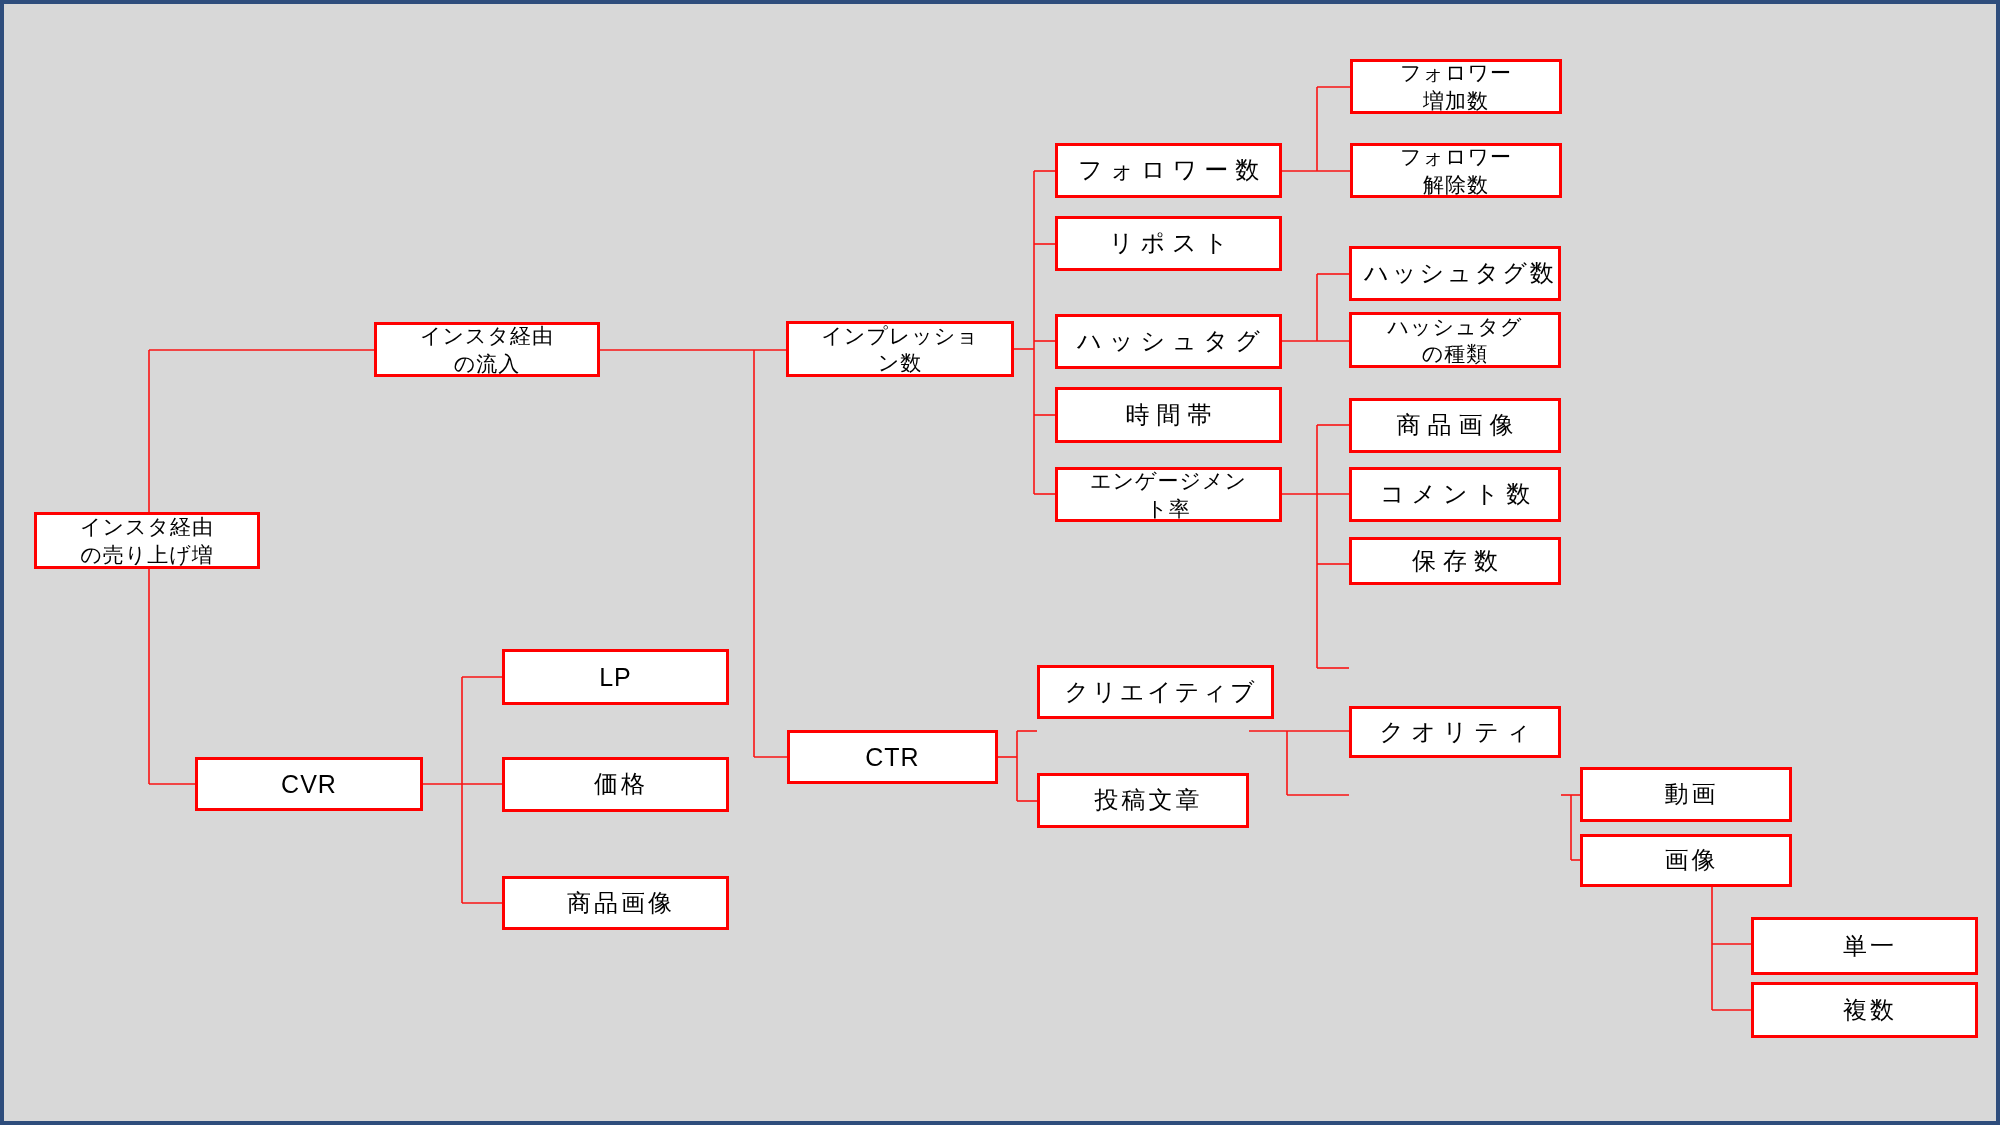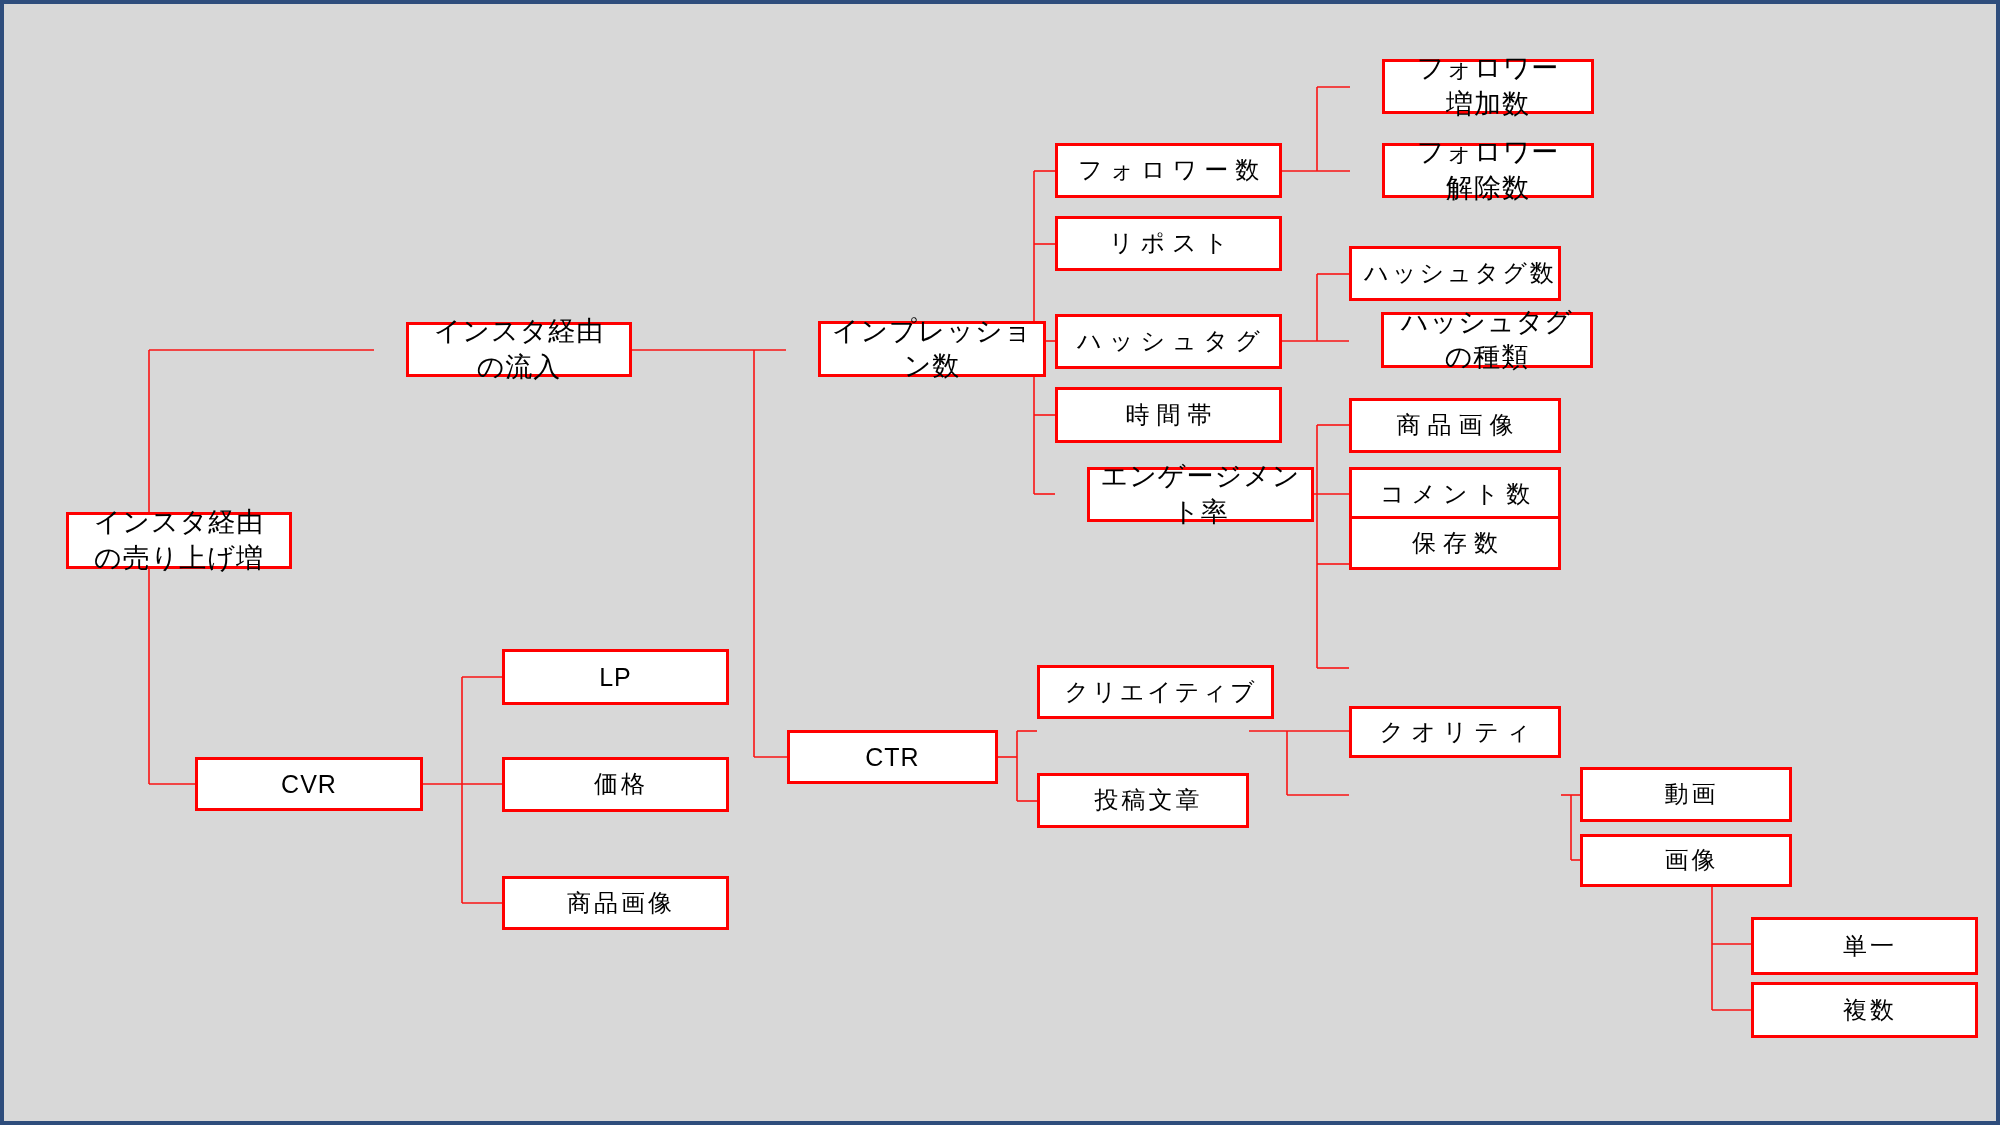--- a/index.html
+++ b/index.html
@@ -19,21 +19,21 @@
     box-sizing:border-box;
     background:#ffffff;
     border:3px solid #ff0000;
     color:#000000;
     display:flex;align-items:center;justify-content:center;
     text-align:center;
     white-space:pre-line;
     font-size:24px;
     line-height:1.2;
   }
-  .two{font-size:27px;letter-spacing:1px;line-height:1.3;margin-left:32px;}
+  .two{font-size:21px;letter-spacing:1px;line-height:1.3;}
   .wide{letter-spacing:7px;text-indent:7px;}
   .mid{letter-spacing:3px;text-indent:3px;padding-left:8px;}
   .lat{letter-spacing:1px;font-size:25px;}
 </style>
 </head>
 <body>
 
 <div id="canvas">
 
   <svg id="wires" viewBox="0 0 2000 1125" xmlns="http://www.w3.org/2000/svg">
@@ -120,21 +120,21 @@
 
   <div class="n mid" style="left:1345px;top:242px;width:212px;height:55px">ハッシュタグ数</div>
 
   <div class="n two" style="left:1345px;top:308px;width:212px;height:56px">ハッシュタグ
 の種類</div>
 
   <div class="n wide" style="left:1345px;top:394px;width:212px;height:55px">商品画像</div>
 
   <div class="n wide" style="left:1345px;top:463px;width:212px;height:55px">コメント数</div>
 
-  <div class="n wide" style="left:1345px;top:512px;width:212px;height:54px">保存数</div>
+  <div class="n wide" style="left:1345px;top:533px;width:212px;height:48px">保存数</div>
 
 
   <div class="n lat" style="left:783px;top:726px;width:211px;height:54px">CTR</div>
 
   <div class="n mid" style="left:1033px;top:661px;width:237px;height:54px">クリエイティブ</div>
 
   <div class="n mid" style="left:1033px;top:769px;width:212px;height:55px">投稿文章</div>
 
   <div class="n wide" style="left:1345px;top:702px;width:212px;height:52px">クオリティ</div>
 

